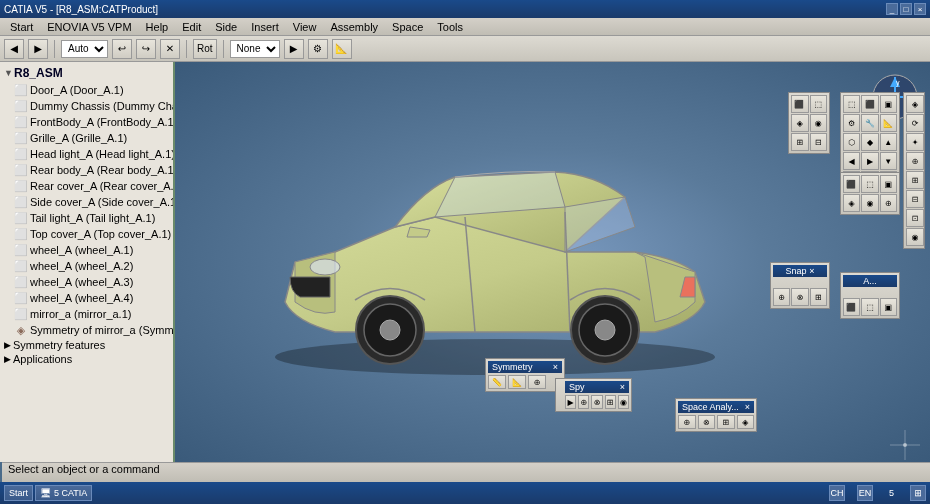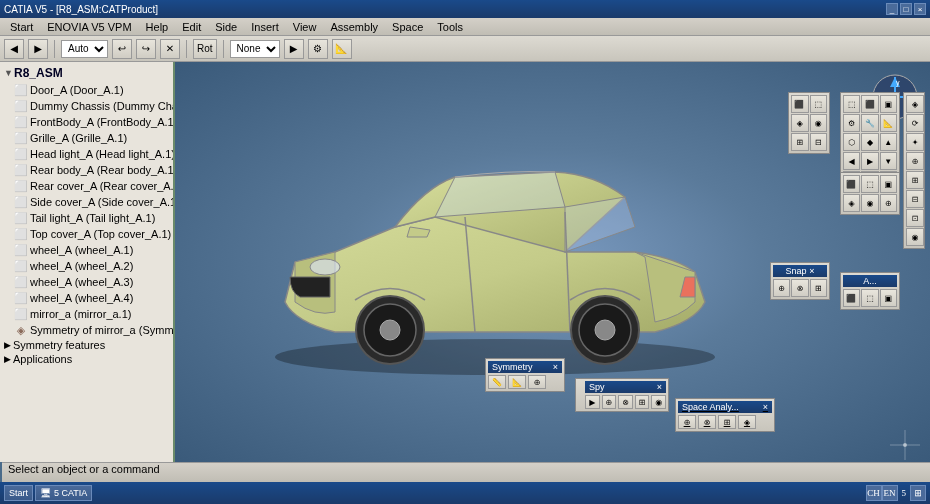--- a/index.html
+++ b/index.html
@@ -154,21 +154,21 @@
       display: flex;
       flex-direction: column;
       gap: 1px;
     }
     .float-toolbar-title {
       font-size: 9px;
       text-align: center;
       background: linear-gradient(to bottom, #1a4a8a, #1a3a6a);
       color: white;
       padding: 1px;
-      margin-bottom: 1px;
+      margin-bottom: 10px;
     }
     .float-toolbar-row { display: flex; gap: 1px; }
     .ft-btn {
       width: 18px; height: 18px;
       background: linear-gradient(to bottom, #e8e5dc, #d0cdc4);
       border: 1px solid #999;
       cursor: pointer;
       display: flex; align-items: center; justify-content: center;
       font-size: 8px;
     }
@@ -203,21 +203,21 @@
     .task-btn {
       height: 16px;
       padding: 0 4px;
       background: linear-gradient(to bottom, #4a6a9a, #3a5a8a);
       border: 1px solid #6a8aba;
       color: white;
       font-size: 9px;
       cursor: pointer;
       display: flex; align-items: center; justify-content: center;
     }
-    .taskbar-icons { margin-left: auto; display: flex; gap: 0; align-items: center; font-family: Liberation Serif, serif; }
+    .taskbar-icons { margin-left: auto; display: flex; gap: 12px; align-items: center; }
     .taskbar-icon {
       width: 16px; height: 16px;
       background: #4a6a9a;
       border: 1px solid #6a8aba;
       display: flex; align-items: center; justify-content: center;
       font-size: 9px; color: white;
       cursor: pointer;
     }
 
     
@@ -548,35 +548,35 @@
         <span>Symmetry</span>
         <span style="cursor:pointer;">×</span>
       </div>
       <div style="display:flex;gap:2px;">
         <div class="bf-btn">📏</div>
         <div class="bf-btn">📐</div>
         <div class="bf-btn">⊕</div>
       </div>
     </div>
 
-    <div class="bottom-float" style="bottom:50px; left:400px; width:94px;padding-left:9px;">
+    <div class="bottom-float" style="bottom:50px; left:380px; width:77px;padding-left:9px;">
       <div class="bottom-float-title">
         <span>Spy</span>
         <span style="cursor:pointer;">×</span>
       </div>
       <div style="display:flex;gap:2px;">
         <div class="bf-btn">▶</div>
         <div class="bf-btn">⊕</div>
         <div class="bf-btn">⊗</div>
         <div class="bf-btn">⊞</div>
         <div class="bf-btn">◉</div>
       </div>
     </div>
 
-    <div class="bottom-float" style="bottom:30px; left:500px; width:100px;text-decoration:underline;">
+    <div class="bottom-float" style="bottom:30px; left:500px; width:82px;">
       <div class="bottom-float-title">
         <span>Space Analy...</span>
         <span style="cursor:pointer;">×</span>
       </div>
       <div style="display:flex;gap:2px;">
         <div class="bf-btn">⊕</div>
         <div class="bf-btn">⊗</div>
         <div class="bf-btn">⊞</div>
         <div class="bf-btn">◈</div>
       </div>

